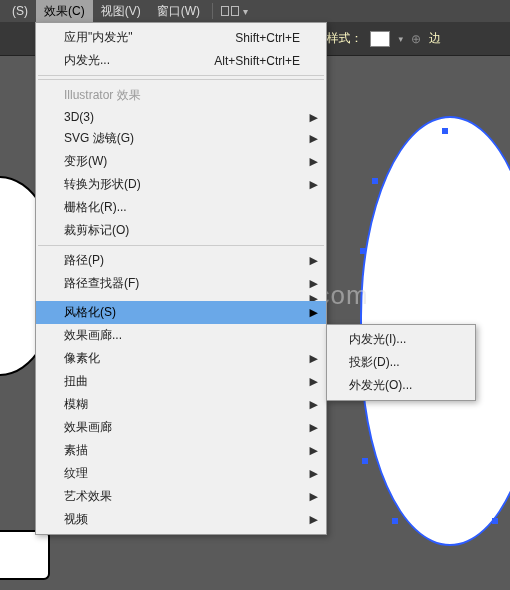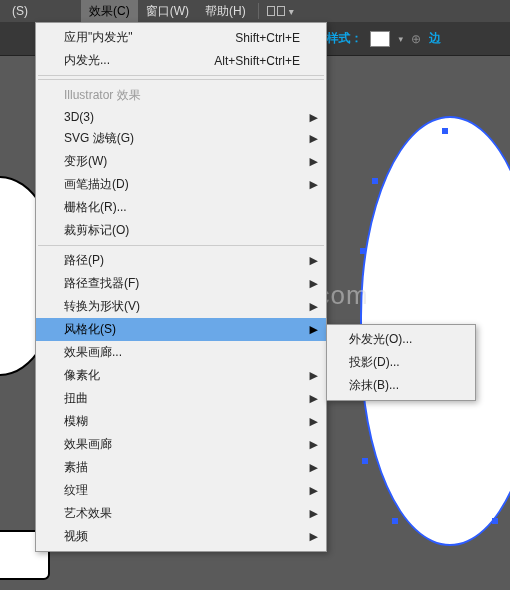--- a/index.html
+++ b/index.html
@@ -1,26 +1,26 @@
 <!DOCTYPE html>
 <html><head>
 <meta charset="utf-8">
 <style>
 * { margin: 0; padding: 0; box-sizing: border-box; font-family: "Microsoft YaHei", sans-serif; font-size: 12px; }
 body { background: #4a4a4a; width: 510px; height: 590px; overflow: hidden; position: relative; }
 .menubar { background: #4a4a4a; height: 22px; display: flex; align-items: center; padding: 0 4px; }
 .menubar-item { color: #ddd; padding: 3px 8px; cursor: pointer; }
-.menubar-item.active { background: #737373; color: #000; margin-left: 45px; }
+.menubar-item.active { background: #a3a3a3; color: #000; }
 .menubar-divider { width: 1px; height: 16px; background: #666; margin: 0 4px; }
 .menubar-arrange { display: flex; gap: 2px; padding: 0 4px; }
 .arrange-box { width: 8px; height: 10px; border: 1px solid #bbb; }
 .arrange-arrow { color: #bbb; font-size: 10px; margin-left: 2px; }
 .toolbar { background: #383838; height: 34px; display: flex; align-items: center; padding: 0 8px; gap: 8px; border-bottom: 1px solid #222; position: absolute; top: 22px; left: 0; right: 0; }
 .toolbar-arrow { color: #aaa; font-size: 14px; }
-.toolbar-label { color: #0ea5e9; font-weight: bold; }
+.toolbar-label { color: #fef9c3; }
 .color-swatch { width: 20px; height: 16px; background: #fff; border: 1px solid #888; }
 .color-arrow { color: #aaa; font-size: 9px; }
 .canvas { position: absolute; top: 56px; left: 0; right: 0; bottom: 0; background: #5a5a5a; }
 .shape-left { position: absolute; left: -60px; top: 120px; width: 120px; height: 200px; background: #fff; border-radius: 50%; border: 2px solid #000; }
 .shape-bottom { position: absolute; left: -30px; bottom: 10px; width: 80px; height: 50px; background: #fff; border: 2px solid #000; border-radius: 40px 10px 10px 40px; }
 .shape-right { position: absolute; right: -30px; top: 60px; width: 180px; height: 430px; background: #fff; border: 2px solid #2d5cff; border-radius: 90px / 200px; }
 .anchor { position: absolute; width: 6px; height: 6px; background: #2d5cff; }
 .dropdown { position: absolute; top: 22px; left: 35px; width: 292px; background: #f0f0f0; border: 1px solid #999; box-shadow: 2px 2px 6px rgba(0,0,0,0.3); padding: 3px 0; }
 .menu-item { display: flex; justify-content: space-between; align-items: center; padding: 3px 26px 3px 28px; color: #222; cursor: default; position: relative; }
 .menu-item.highlighted { background: #6aa8e8; color: #000; }
@@ -31,22 +31,22 @@
 .submenu { position: absolute; top: 324px; left: 326px; width: 150px; background: #f0f0f0; border: 1px solid #999; box-shadow: 2px 2px 6px rgba(0,0,0,0.3); padding: 3px 0; }
 .submenu .menu-item { padding: 3px 22px 3px 22px; }
 .watermark { position: absolute; top: 280px; left: 120px; color: rgba(220,220,220,0.5); font-size: 26px; font-weight: 300; pointer-events: none; letter-spacing: 1px; }
 </style>
 </head>
 <body>
 
 <div class="menubar">
   <span class="menubar-item">(S)</span>
   <span class="menubar-item active">效果(C)</span>
+  <span class="menubar-item">视图(V)</span>
   <span class="menubar-item">窗口(W)</span>
-  <span class="menubar-item">帮助(H)</span>
   <span class="menubar-divider"></span>
   <span class="menubar-arrange">
     <span class="arrange-box"></span>
       <span class="arrange-box"></span>
       <span class="arrange-arrow">▾</span>
   </span>
 </div>
 
 <div class="toolbar">
   <span class="toolbar-arrow" style="margin-left:302px">◑</span>
@@ -95,40 +95,39 @@
       </div>
       <div class="menu-item">
         <span>SVG 滤镜(G)</span>
         <span class="submenu-arrow">▶</span>
       </div>
       <div class="menu-item">
         <span>变形(W)</span>
         <span class="submenu-arrow">▶</span>
       </div>
       <div class="menu-item">
-        <span>画笔描边(D)</span>
+        <span>转换为形状(D)</span>
         <span class="submenu-arrow">▶</span>
       </div>
       <div class="menu-item">
         <span>栅格化(R)...</span>
       </div>
       <div class="menu-item">
         <span>裁剪标记(O)</span>
       </div>
       <div class="menu-separator"></div>
       <div class="menu-item">
         <span>路径(P)</span>
         <span class="submenu-arrow">▶</span>
       </div>
       <div class="menu-item">
         <span>路径查找器(F)</span>
         <span class="submenu-arrow">▶</span>
       </div>
       <div class="menu-item">
-        <span>转换为形状(V)</span>
         <span class="submenu-arrow">▶</span>
       </div>
       <div class="menu-item highlighted">
         <span>风格化(S)</span>
         <span class="submenu-arrow">▶</span>
       </div>
     </div>
   <div id="ps-list">
       <div class="menu-item">
         <span>效果画廊...</span>
@@ -162,16 +161,16 @@
         <span class="submenu-arrow">▶</span>
       </div>
       <div class="menu-item">
         <span>视频</span>
         <span class="submenu-arrow">▶</span>
       </div>
     </div>
 </div>
 
 <div class="submenu" id="sub-list">
+    <div class="menu-item">内发光(I)...</div>
+    <div class="menu-item">投影(D)...</div>
     <div class="menu-item">外发光(O)...</div>
-    <div class="menu-item">投影(D)...</div>
-    <div class="menu-item">涂抹(B)...</div>
   </div>
 
 </body></html>

